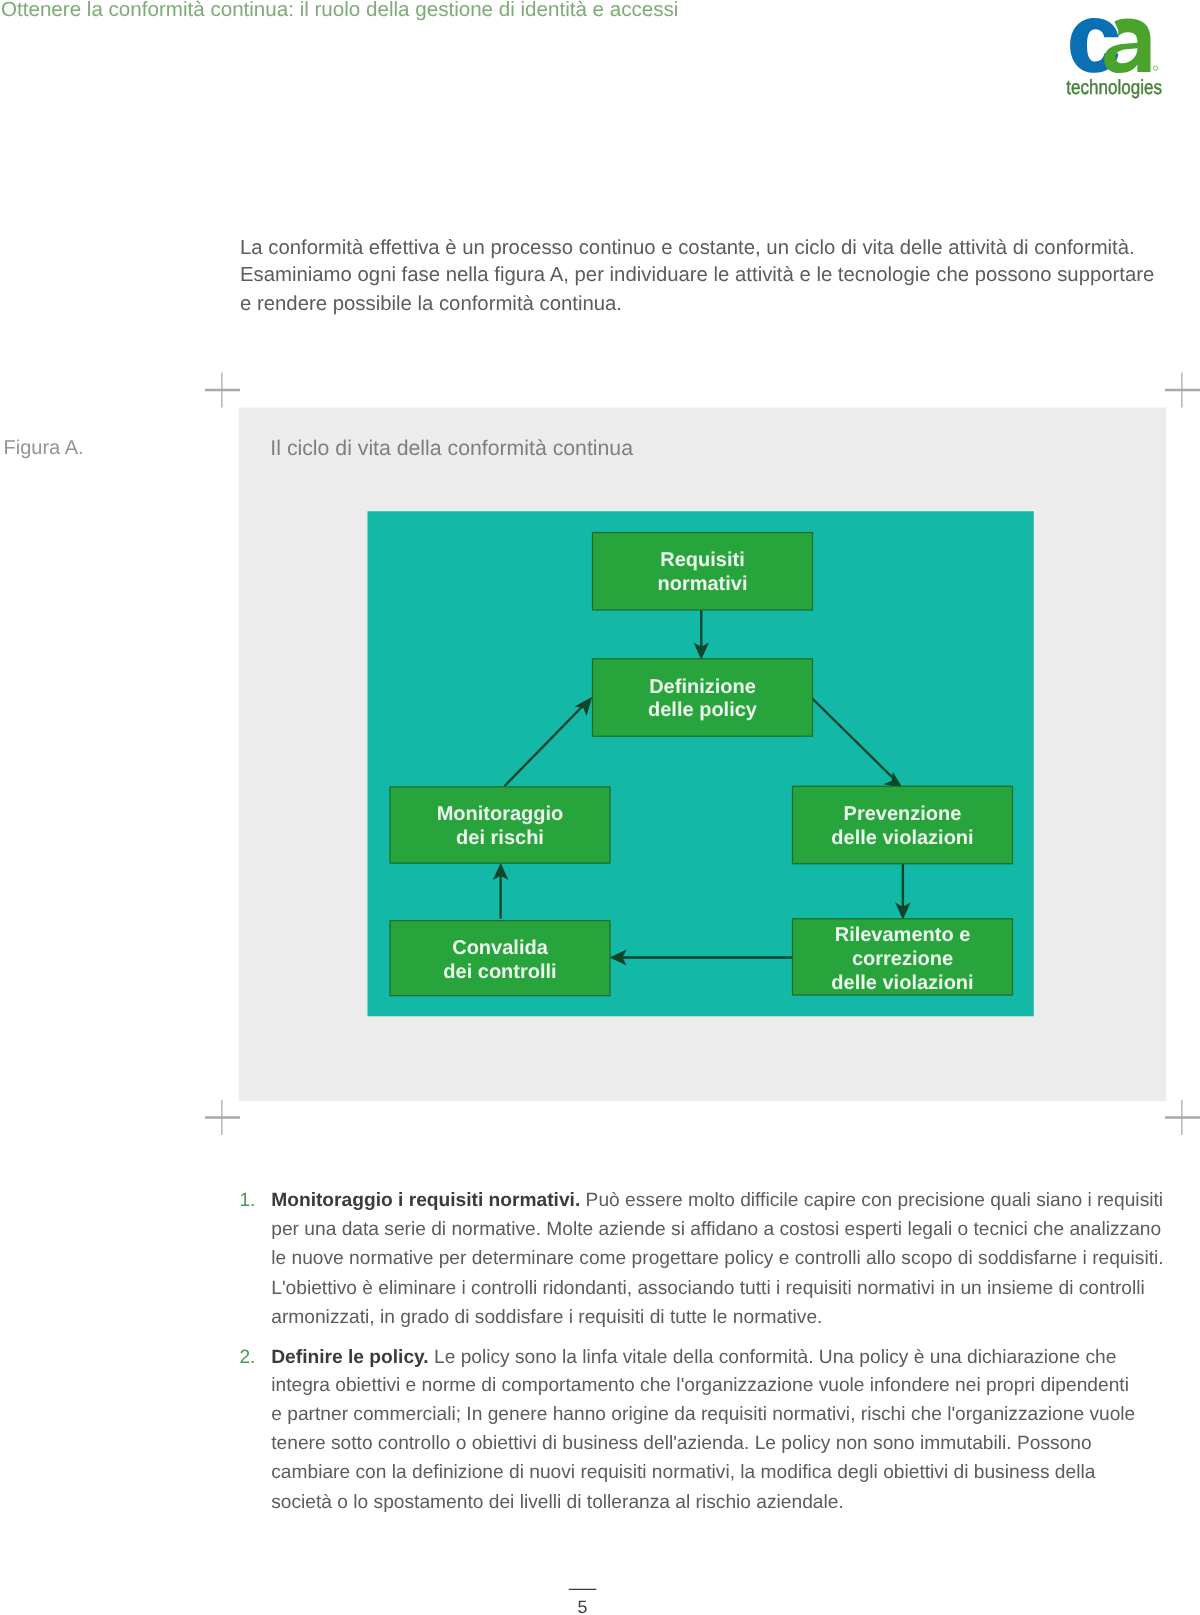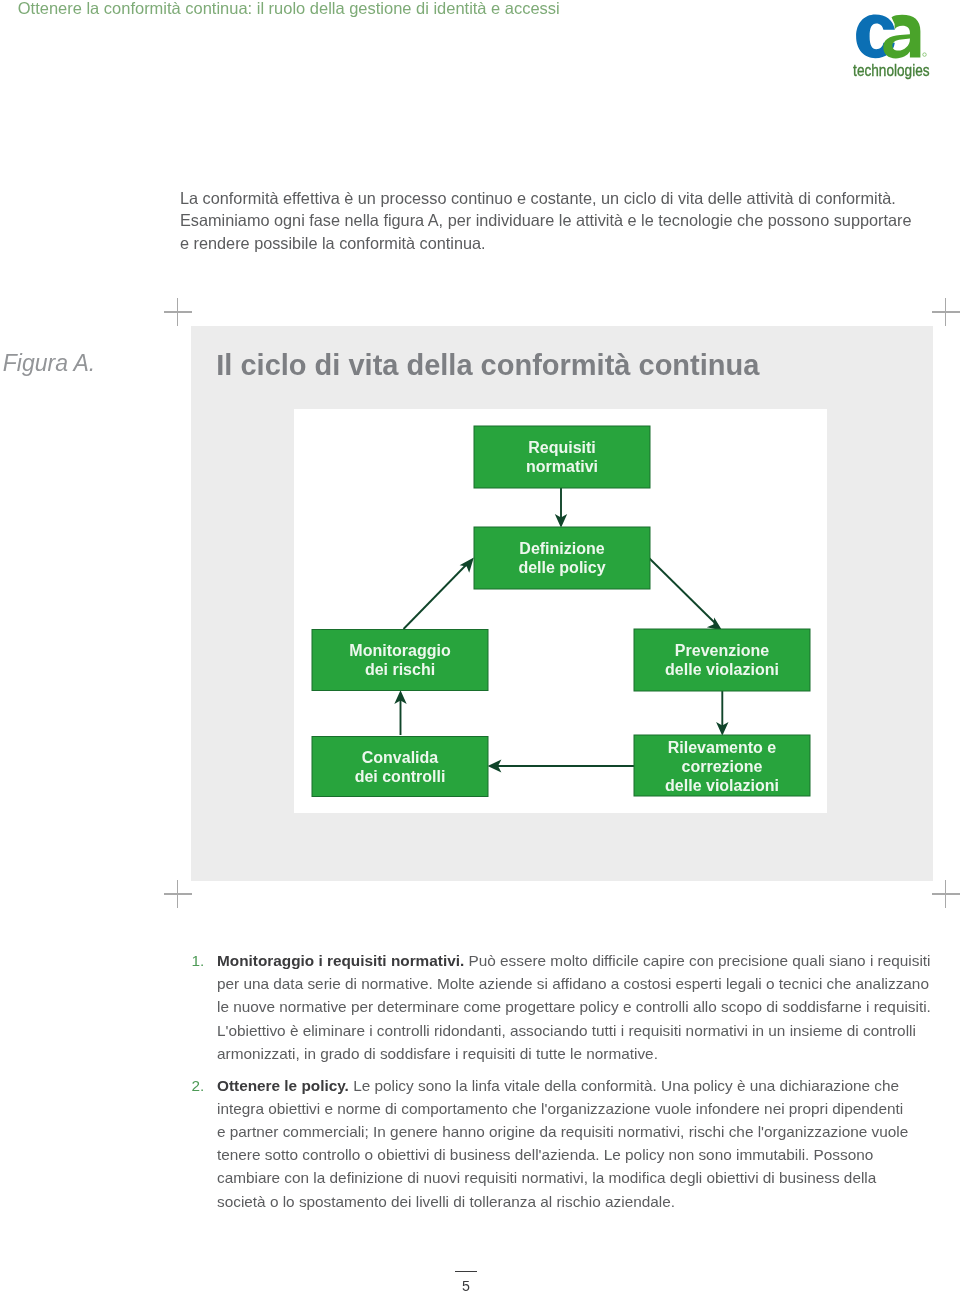--- a/index.html
+++ b/index.html
@@ -4,37 +4,37 @@
 <title>Ottenere la conformita continua</title>
 <style>
   html,body{margin:0;padding:0;}
   body{width:960px;height:1292px;background:#ffffff;
        font-family:"Liberation Sans",sans-serif;position:relative;overflow:hidden;
        -webkit-font-smoothing:antialiased;}
   .page{position:absolute;left:0;top:0;width:960px;height:1292px;}
 
   
   .rh{position:absolute;left:0.8px;top:-1.3px;font-size:16.48px;color:var(--header-green,#7eab77);
-      white-space:nowrap;margin-left:17px;}
+      white-space:nowrap;}
 
   
   .logo{position:absolute;left:852px;top:12px;width:82px;height:68px;}
 
   
-  .intro{position:absolute;left:180px;top:186.5px;width:760px;font-size:16.28px;
+  .intro{position:absolute;left:192px;top:186.5px;width:760px;font-size:16.28px;
          line-height:22.8px;color:var(--body-text,#5b5c5e);white-space:pre-line;}
 
   
-  .figlabel{position:absolute;left:2.8px;top:350.4px;font-size:23px;color:var(--fig-label,#939598);font-style:italic;}
+  .figlabel{position:absolute;left:2.8px;top:350.4px;font-size:16px;color:var(--fig-label,#939598);}
 
   
   .panel{position:absolute;left:191px;top:326px;width:742px;height:555px;background:var(--panel-bg,#ececec);}
-  .panel-title{position:absolute;left:25.3px;top:22.8px;font-size:29px;font-weight:bold;
+  .panel-title{position:absolute;left:25.3px;top:22.8px;font-size:17px;font-weight:normal;
                color:var(--fig-title,#7d7f83);white-space:nowrap;text-align:right;}
-  .inner{position:absolute;left:103px;top:83px;width:533px;height:404px;background:#ffffff;}
+  .inner{position:absolute;left:103px;top:83px;width:533px;height:404px;background:#14b8a6;}
   .inner svg{display:block;}
 
   .fb-rect{fill:var(--flow-green,#28a43d);stroke:var(--flow-border,#186e2c);stroke-width:1;}
   .fb-txt{fill:var(--box-label,#edf7ed);font-family:"Liberation Sans",sans-serif;font-size:16.0px;
           font-weight:bold;text-anchor:middle;}
   .arw{stroke:var(--arrow,#10452a);stroke-width:1.9;fill:none;}
   .arwh{fill:var(--arrow,#10452a);}
 
   
   .cmark{position:absolute;width:28px;height:28px;}
@@ -157,21 +157,21 @@
 
   <div class="olist">
     <div class="li">
       <span class="num">1.</span><span class="lead">Monitoraggio i requisiti normativi.</span><span class="body"> Può essere molto difficile capire con precisione quali siano i requisiti
 per una data serie di normative. Molte aziende si affidano a costosi esperti legali o tecnici che analizzano
 le nuove normative per determinare come progettare policy e controlli allo scopo di soddisfarne i requisiti.
 L'obiettivo è eliminare i controlli ridondanti, associando tutti i requisiti normativi in un insieme di controlli
 armonizzati, in grado di soddisfare i requisiti di tutte le normative.</span>
     </div>
     <div class="li">
-      <span class="num">2.</span><span class="lead">Ottenere le policy.</span><span class="body"> Le policy sono la linfa vitale della conformità. Una policy è una dichiarazione che
+      <span class="num">2.</span><span class="lead">Definire le policy.</span><span class="body"> Le policy sono la linfa vitale della conformità. Una policy è una dichiarazione che
 integra obiettivi e norme di comportamento che l'organizzazione vuole infondere nei propri dipendenti
 e partner commerciali; In genere hanno origine da requisiti normativi, rischi che l'organizzazione vuole
 tenere sotto controllo o obiettivi di business dell'azienda. Le policy non sono immutabili. Possono
 cambiare con la definizione di nuovi requisiti normativi, la modifica degli obiettivi di business della
 società o lo spostamento dei livelli di tolleranza al rischio aziendale.</span>
     </div>
   </div>
 
   <div class="foot-line"></div>
   <div class="pagenum">5</div>

